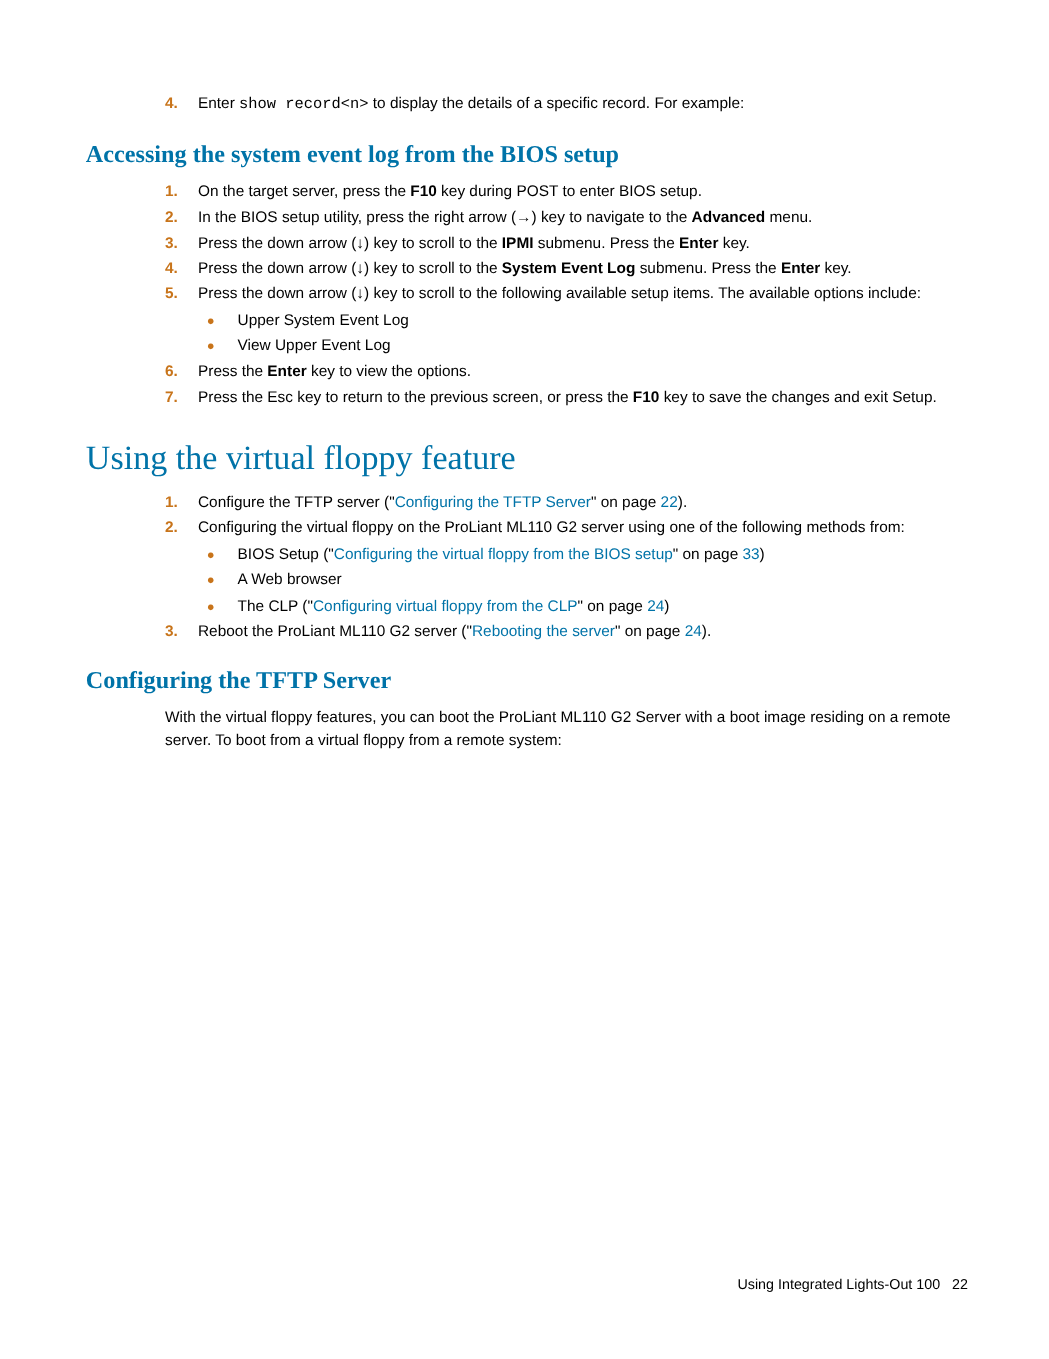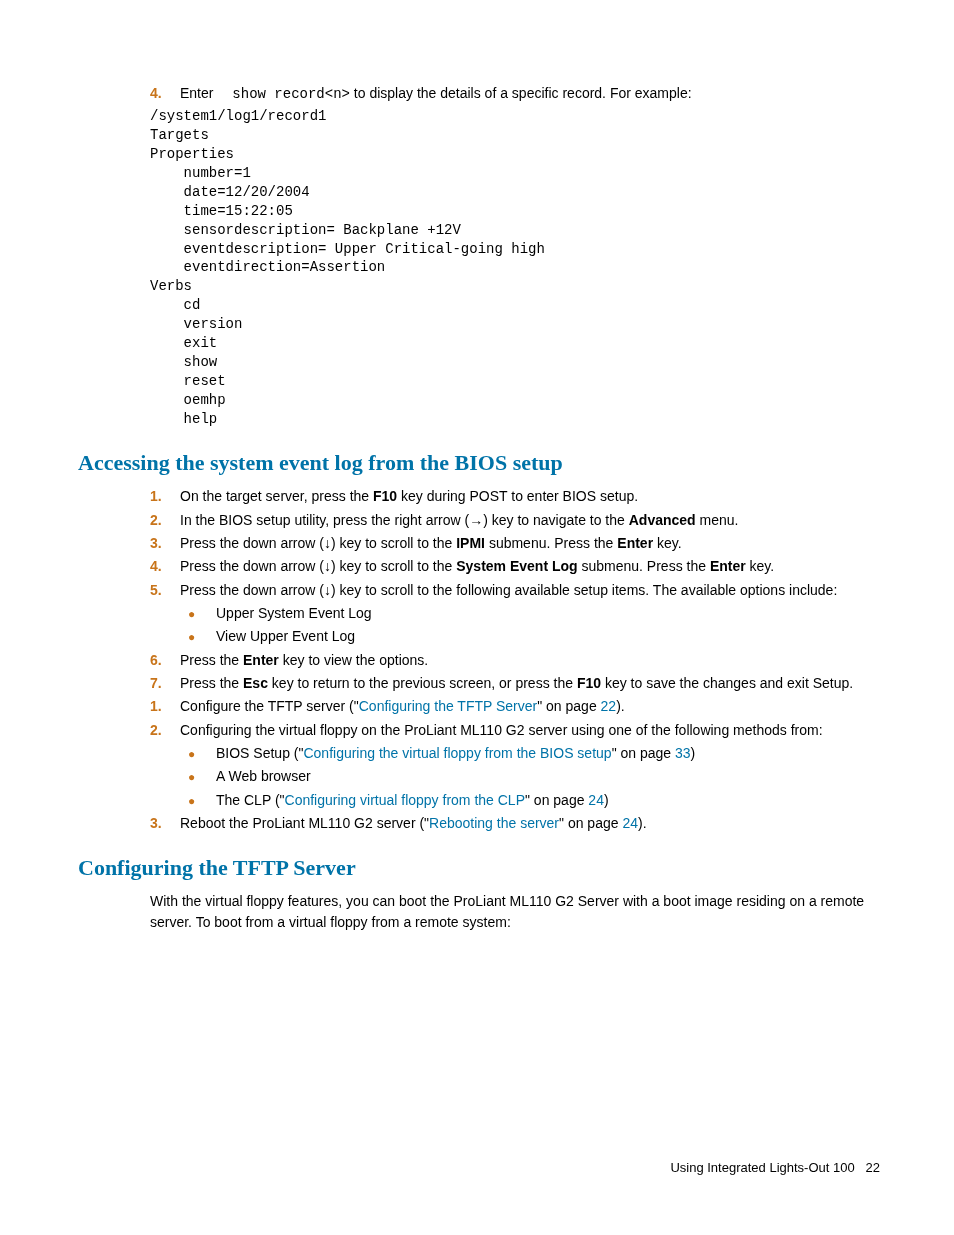--- a/index.html
+++ b/index.html
@@ -45,21 +45,20 @@
   .step-row {
     display: flex;
     margin: 3px 0;
     line-height: 1.45;
   }
   .step-text {
     flex: 1;
   }
   .mono {
     font-family: "Courier New", monospace;
-    margin-left: 15px;
   }
   .codeblock {
     font-family: "Courier New", monospace;
     font-size: 14px;
     white-space: pre;
     line-height: 1.35;
     margin-left: 72px;
     margin-top: 2px;
   }
   .bullet-row {
@@ -93,37 +92,20 @@
 
   <div class="body-indent">
     <div class="step-row">
       <span class="num-marker">4.</span>
       <span class="step-text">
         <span>Enter </span><span class="mono">show record&lt;n&gt;</span><span> to display the details of a specific record. For example:</span>
       </span>
     </div>
   </div>
 
-  <div class="codeblock">/system1/log1/record1
-Targets
-Properties
-    number=1
-    date=12/20/2004
-    time=15:22:05
-    sensordescription= Backplane +12V
-    eventdescription= Upper Critical-going high
-    eventdirection=Assertion
-Verbs
-    cd
-    version
-    exit
-    show
-    reset
-    oemhp
-    help</div>
 
   <div class="h2">Accessing the system event log from the BIOS setup</div>
   <div class="body-indent" id="sec1-steps">
       <div class="step-row">
         <span class="num-marker">1.</span>
         <span class="step-text"><span>On the target server, press the </span><span style="font-weight: bold;">F10</span><span> key during POST to enter BIOS setup.</span></span>
       </div>
       <div class="step-row">
         <span class="num-marker">2.</span>
         <span class="step-text"><span>In the BIOS setup utility, press the right arrow (→) key to navigate to the </span><span style="font-weight: bold;">Advanced</span><span> menu.</span></span>
@@ -147,24 +129,25 @@
       <div class="bullet-row">
         <span class="bullet-marker">●</span>
         <span>View Upper Event Log</span>
       </div>
       <div class="step-row">
         <span class="num-marker">6.</span>
         <span class="step-text"><span>Press the </span><span style="font-weight: bold;">Enter</span><span> key to view the options.</span></span>
       </div>
       <div class="step-row">
         <span class="num-marker">7.</span>
-        <span class="step-text"><span>Press the </span><span style="font-weight: bold;">Esc</span><span> key to return to the previous screen, or press the </span><span style="font-weight: bold;">F10</span><span> key to save the changes and exit Setup.</span></span>
+        <span class="step-text"><span>Press the </span><span style="font-weight: normal;">Esc</span><span> key to return to the previous screen, or press the </span><span style="font-weight: bold;">F10</span><span> key to save the changes and exit Setup.</span></span>
       </div>
     </div>
 
+  <div class="h1">Using the virtual floppy feature</div>
   <div class="body-indent" id="sec2-steps">
       <div class="step-row">
         <span class="num-marker">1.</span>
         <span class="step-text"><span>Configure the TFTP server ("</span><span class="link">Configuring the TFTP Server</span><span>" on page </span><span class="link">22</span><span>).</span></span>
       </div>
       <div class="step-row">
         <span class="num-marker">2.</span>
         <span class="step-text"><span>Configuring the virtual floppy on the ProLiant ML110 G2 server using one of the following methods from:</span></span>
       </div>
       <div class="bullet-row">

